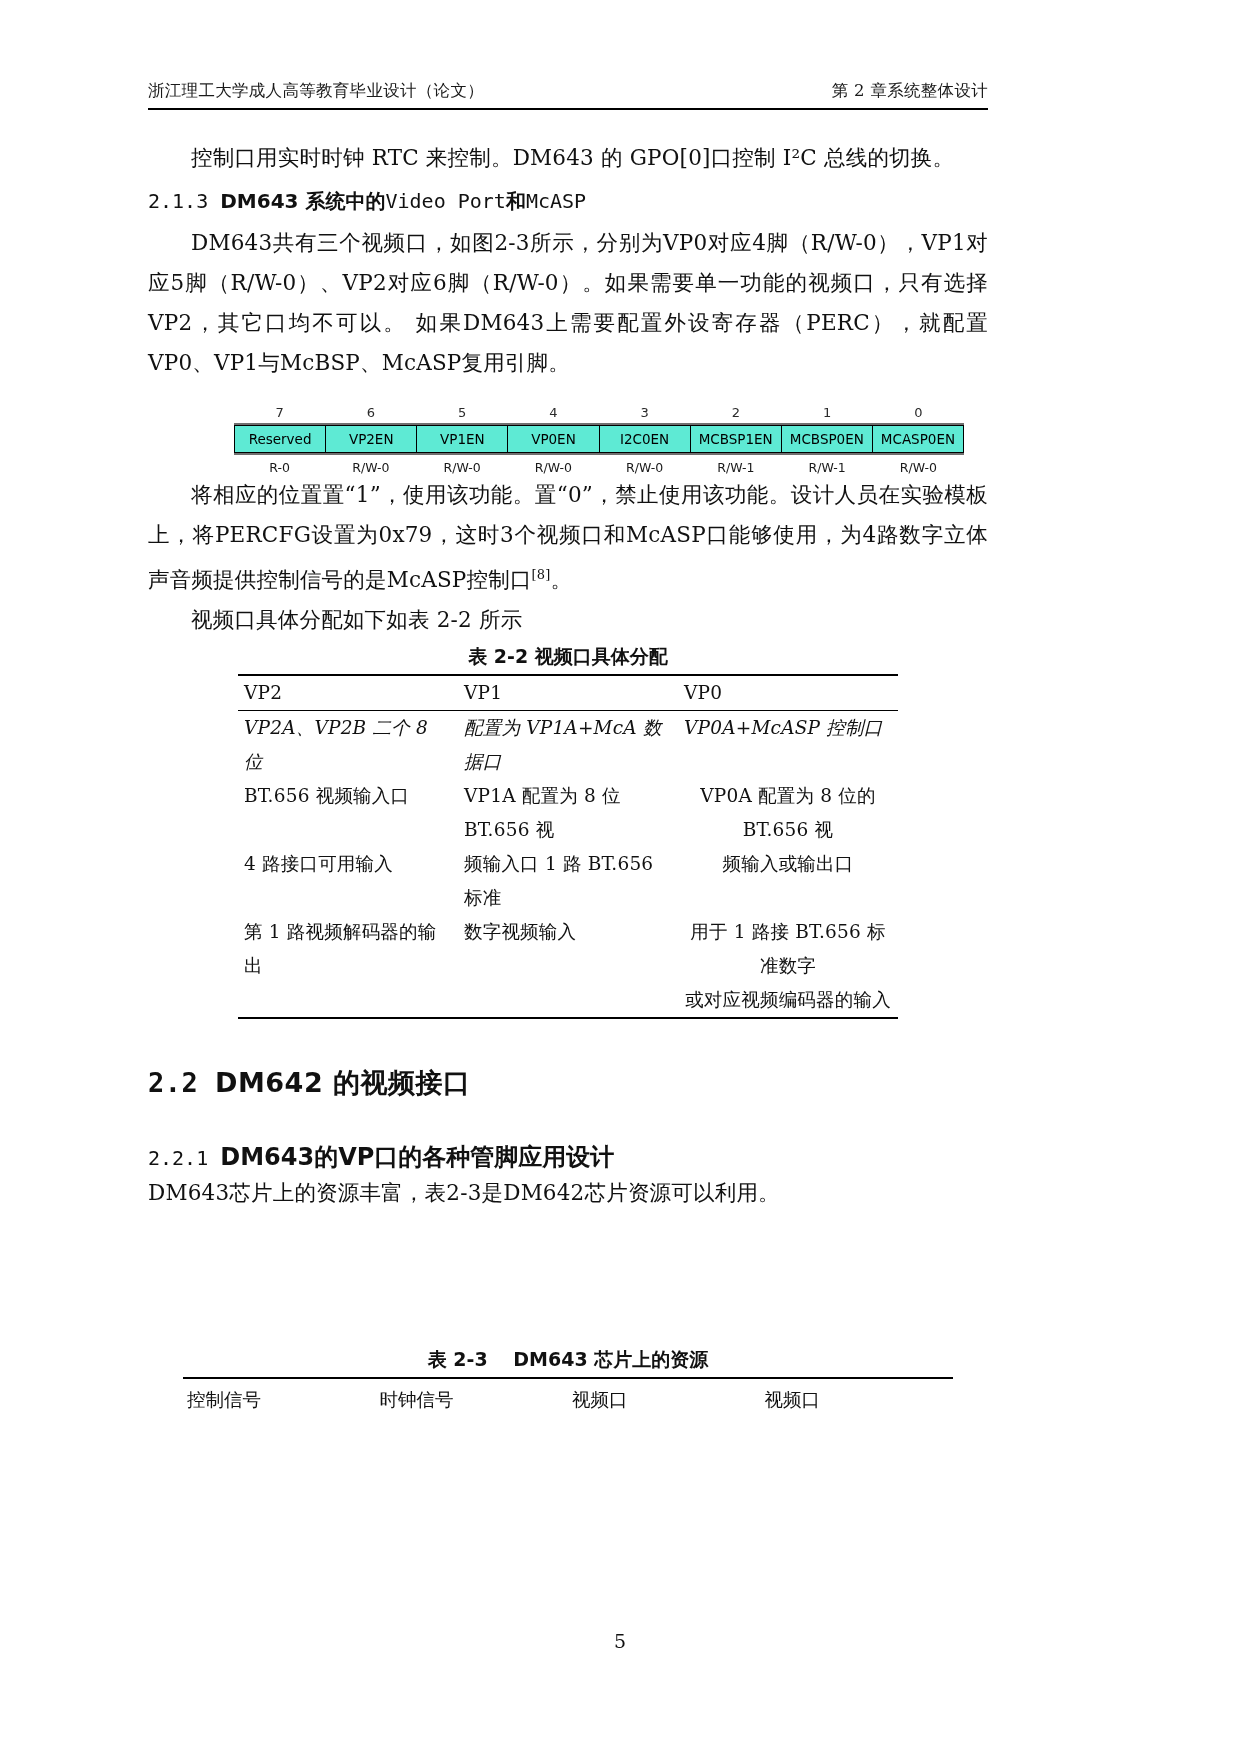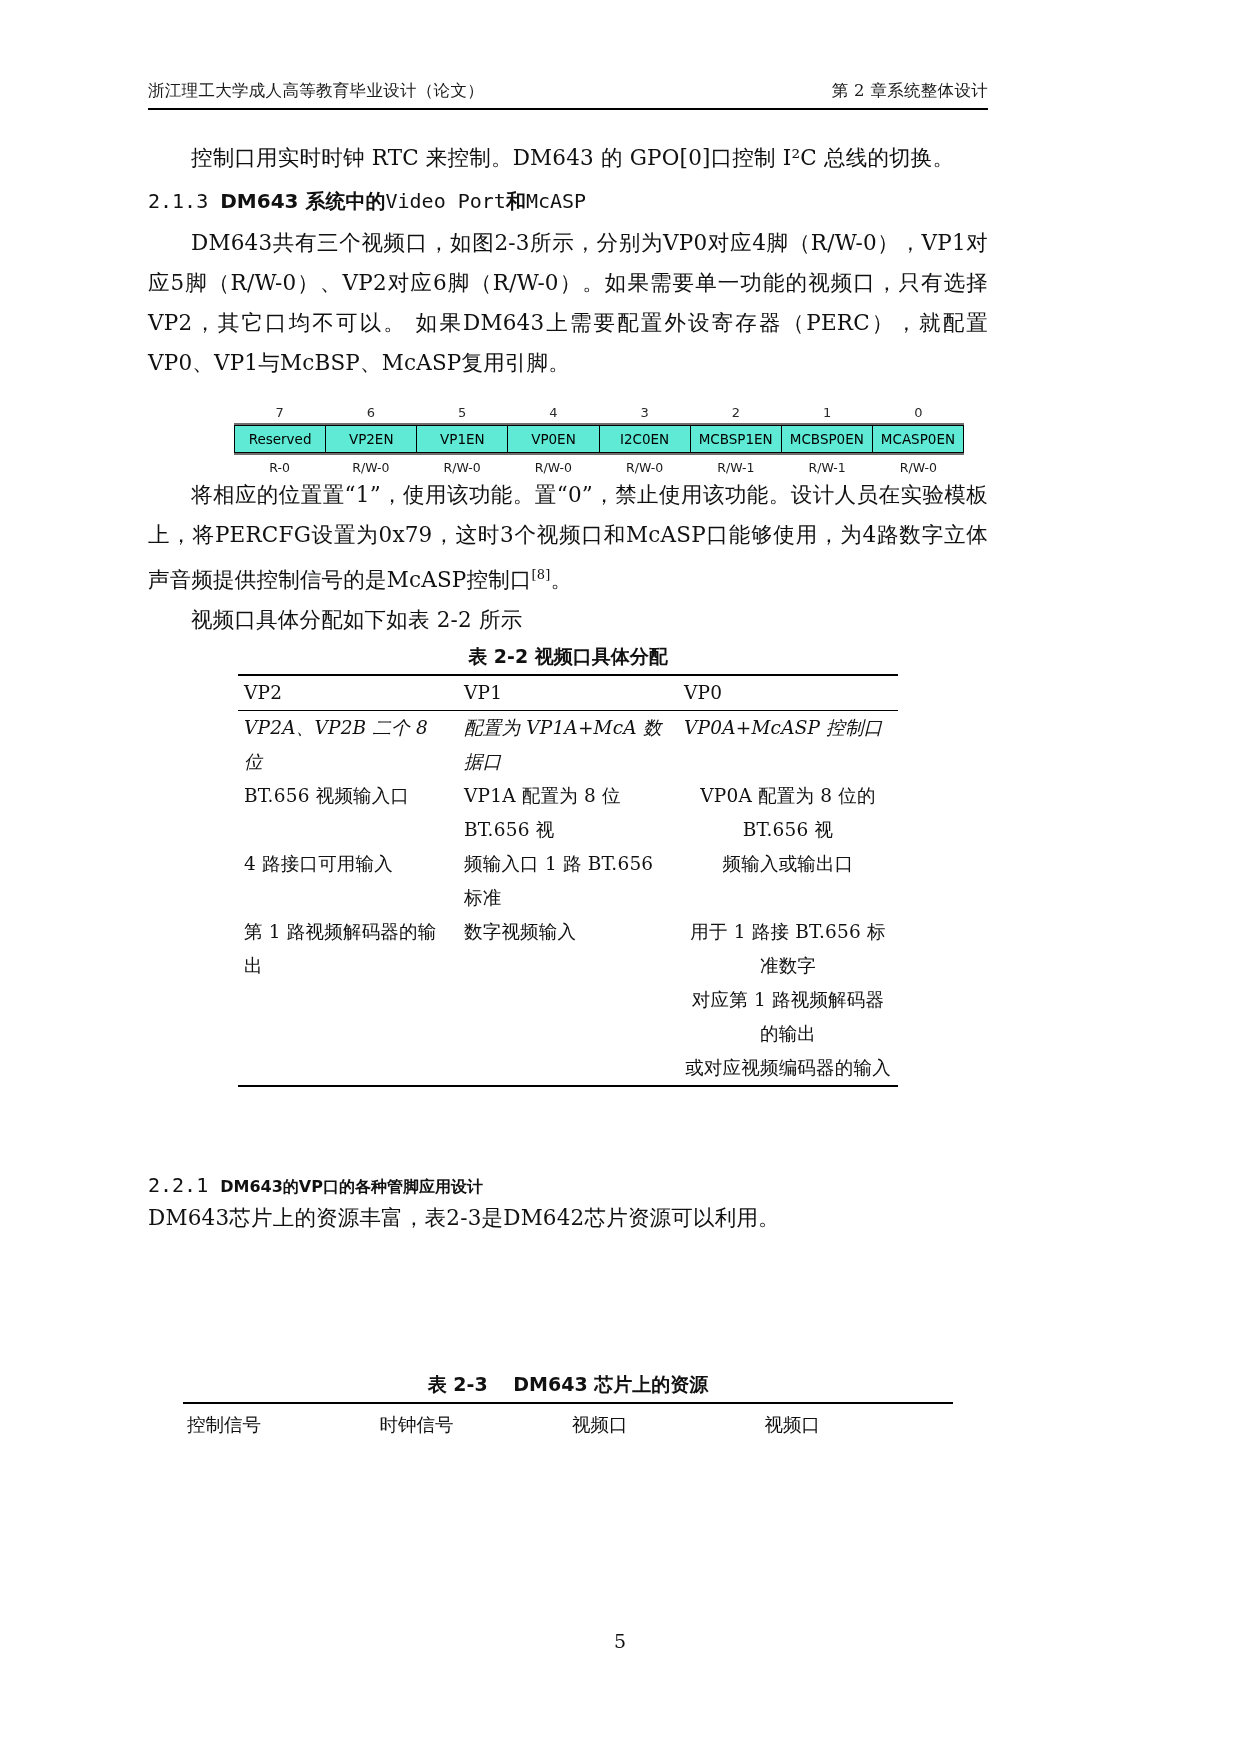--- a/index.html
+++ b/index.html
@@ -83,21 +83,21 @@
   }
   h3.heading-sans {
     font-family: "DejaVu Sans Mono", "Liberation Mono", monospace;
     font-size: 20px;
     font-weight: normal;
     margin: 0;
   }
   h3.heading-sans .cn {
     font-family: "DejaVu Sans", "Liberation Sans", sans-serif;
     font-weight: bold;
-    font-size: 16px;
+    font-size: 24px;
   }
   sup.ref { font-size: 13px; vertical-align: super; }
 
   
   .reg-fig {
     margin: 22px 0 0 0;
     width: 730px;
     margin-left: 86px;
   }
   .reg-table {
@@ -295,37 +295,35 @@
         <td class="col-c">频输入或输出口</td>
       </tr>
       <tr>
         <td>第 1 路视频解码器的输出</td>
         <td>数字视频输入</td>
         <td class="col-c">用于 1 路接 BT.656 标准数字</td>
       </tr>
       <tr>
         <td></td>
         <td></td>
-        <td class="col-c">对应第 1 路视频解码器的输出</td>
-      </tr>
-      <tr>
-        <td></td>
-        <td></td>
         <td class="col-c">或对应视频编码器的输入</td>
       </tr>
       <tr>
         <td class="rule-thick" style="padding:0;height:0;line-height:0;"></td>
         <td class="rule-thick" style="padding:0;height:0;line-height:0;"></td>
         <td class="rule-thick" style="padding:0;height:0;line-height:0;"></td>
       </tr>
     </tbody>
       </table>
 
     <div class="spacer-lg"></div>
 
+    <h2 class="heading2">
+      <span>2.2 </span><span class="cn">DM642 的视频接口</span>
+    </h2>
 
     <div class="spacer-md"></div>
 
 
     <div class="spacer-sm"></div>
 
     <h3 class="heading-sans">
       <span>2.2.1 </span><span class="cn">DM643的VP口的各种管脚应用设计</span>
     </h3>
 

